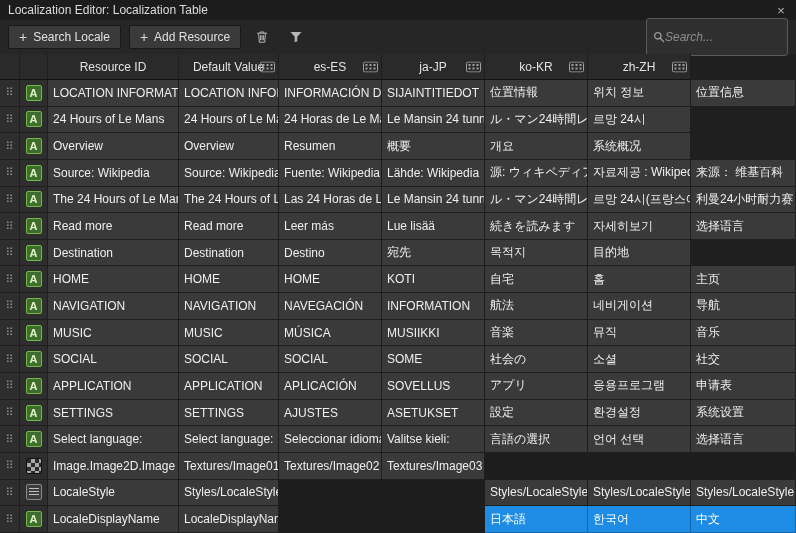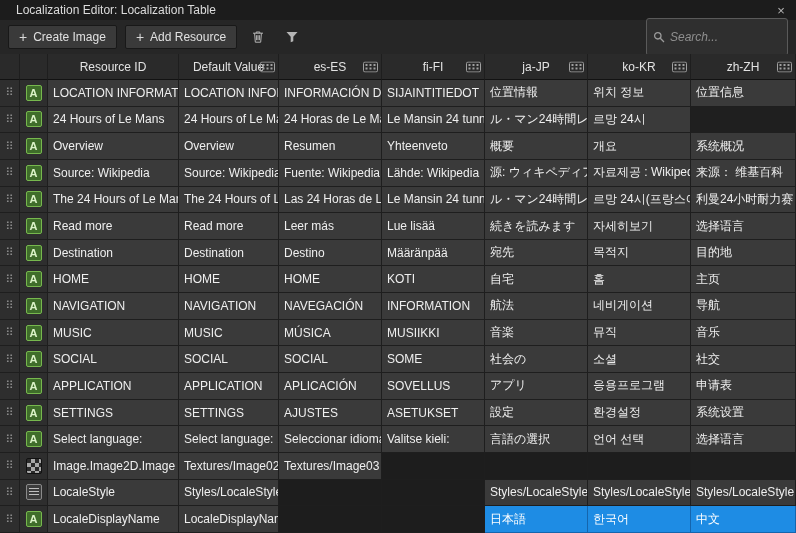--- a/index.html
+++ b/index.html
@@ -7,21 +7,21 @@
   body {
     background:#2b2b2b;
     font-family:"Liberation Sans","DejaVu Sans",sans-serif;
     font-size:12px;
     color:#e6e6e6;
     user-select:none;
   }
   
   .titlebar {
     height:20px; background:#1c1c1c; display:flex; align-items:center;
-    padding-left:16px; color:#dcdcdc; font-size:12px;
+    padding-left:8px; color:#dcdcdc; font-size:12px;
   }
   .close-btn {
     margin-left:auto; width:30px; height:20px; display:flex; align-items:center;
     justify-content:center; color:#b5b5b5; cursor:pointer; font-size:13px;
   }
   
   .toolbar {
     height:34px; display:flex; align-items:center; gap:8px; padding:0 8px;
     background:#262626;
   }
@@ -31,21 +31,21 @@
     cursor:pointer; font-size:12px;
   }
   .tb-btn .plus { color:#d8d8d8; font-size:14px; line-height:1; }
   .icon-btn {
     width:26px; height:24px; display:flex; align-items:center; justify-content:center;
     cursor:pointer; background:transparent; border:none;
   }
   .searchbox {
     margin-left:auto; width:142px; height:38px; background:#2f2f2f;
     border:1px solid #5a5a5a; border-radius:3px; display:flex; align-items:center;
-    gap:5px; padding:0 6px;
+    padding:0 6px;
   }
   .searchbox input {
     flex:1; min-width:0; background:transparent; border:none; outline:none;
     color:#dddddd; font-size:12px; font-family:inherit;
   }
   .searchbox input::placeholder { color:#8f8f8f; font-style:italic; }
   
   .table { display:flex; flex-direction:column; height:479px; background:#1f1f1f; }
   .row {
     display:grid;
@@ -96,21 +96,21 @@
 <body>
 
 <div class="titlebar">
   <span>Localization Editor: Localization Table</span>
   <span class="close-btn">×</span>
 </div>
 
 <div class="toolbar">
   <div class="tb-btn">
     <span class="plus">+</span>
-    <span>Create Image</span>
+    <span>Search Locale</span>
   </div>
   <div class="tb-btn">
     <span class="plus">+</span>
     <span>Add Resource</span>
   </div>
   <button class="icon-btn">
     <svg width="14" height="14" viewBox="0 0 14 14">
       <path d="M2 3.2h10M5.2 3.2V2h3.6v1.2M3.6 3.2l.7 9h5.4l.7-9" fill="none" stroke="#b5b5b5" stroke-width="1"></path>
       <path d="M5.6 5.2v5M7 5.2v5M8.4 5.2v5" stroke="#b5b5b5" stroke-width="1"></path>
     </svg>
@@ -158,34 +158,20 @@
             <rect x="2.5" y="2.5" width="2" height="2"></rect>
             <rect x="6.5" y="2.5" width="2" height="2"></rect>
             <rect x="10.5" y="2.5" width="2" height="2"></rect>
             <rect x="2.5" y="6" width="2" height="2"></rect>
             <rect x="6.5" y="6" width="2" height="2"></rect>
             <rect x="10.5" y="6" width="2" height="2"></rect>
           </g>
         </svg>
     </div>
     <div class="cell header-cell">
-      <span>fi-FI</span>
-      <svg class="kbd-icon" width="15" height="11" viewBox="0 0 15 11">
-          <rect x="0.5" y="0.5" width="14" height="10" rx="1.5" fill="none" stroke="#a0a0a0"></rect>
-          <g fill="#a0a0a0">
-            <rect x="2.5" y="2.5" width="2" height="2"></rect>
-            <rect x="6.5" y="2.5" width="2" height="2"></rect>
-            <rect x="10.5" y="2.5" width="2" height="2"></rect>
-            <rect x="2.5" y="6" width="2" height="2"></rect>
-            <rect x="6.5" y="6" width="2" height="2"></rect>
-            <rect x="10.5" y="6" width="2" height="2"></rect>
-          </g>
-        </svg>
-    </div>
-    <div class="cell header-cell">
       <span>ja-JP</span>
       <svg class="kbd-icon" width="15" height="11" viewBox="0 0 15 11">
           <rect x="0.5" y="0.5" width="14" height="10" rx="1.5" fill="none" stroke="#a0a0a0"></rect>
           <g fill="#a0a0a0">
             <rect x="2.5" y="2.5" width="2" height="2"></rect>
             <rect x="6.5" y="2.5" width="2" height="2"></rect>
             <rect x="10.5" y="2.5" width="2" height="2"></rect>
             <rect x="2.5" y="6" width="2" height="2"></rect>
             <rect x="6.5" y="6" width="2" height="2"></rect>
             <rect x="10.5" y="6" width="2" height="2"></rect>
@@ -254,21 +240,20 @@
       <div class="row">
     <div class="cell handle-cell">
       <span class="grip">⠿</span>
     </div>
     <div class="cell icon-cell">
       <span class="ricon ricon-text">A</span>
     </div>
   <div class="cell data-cell">Overview</div>
         <div class="cell data-cell">Overview</div>
         <div class="cell data-cell">Resumen</div>
-        <div class="cell data-cell">Yhteenveto</div>
         <div class="cell data-cell">概要</div>
         <div class="cell data-cell">개요</div>
         <div class="cell data-cell">系统概况</div>
       </div>
       <div class="row">
     <div class="cell handle-cell">
       <span class="grip">⠿</span>
     </div>
     <div class="cell icon-cell">
       <span class="ricon ricon-text">A</span>
@@ -314,21 +299,20 @@
       <div class="row">
     <div class="cell handle-cell">
       <span class="grip">⠿</span>
     </div>
     <div class="cell icon-cell">
       <span class="ricon ricon-text">A</span>
     </div>
   <div class="cell data-cell">Destination</div>
         <div class="cell data-cell">Destination</div>
         <div class="cell data-cell">Destino</div>
-        <div class="cell data-cell">Määränpää</div>
         <div class="cell data-cell">宛先</div>
         <div class="cell data-cell">목적지</div>
         <div class="cell data-cell">目的地</div>
       </div>
       <div class="row">
     <div class="cell handle-cell">
       <span class="grip">⠿</span>
     </div>
     <div class="cell icon-cell">
       <span class="ricon ricon-text">A</span>
@@ -432,20 +416,21 @@
         <div class="cell data-cell">选择语言</div>
       </div>
       <div class="row">
     <div class="cell handle-cell">
       <span class="grip">⠿</span>
     </div>
     <div class="cell icon-cell">
       <span class="ricon ricon-image"></span>
     </div>
   <div class="cell data-cell">Image.Image2D.Image</div>
+        <div class="cell data-cell">Textures/Image01</div>
         <div class="cell data-cell">Textures/Image02</div>
         <div class="cell data-cell">Textures/Image03</div>
         <div class="cell data-cell empty"></div>
         <div class="cell data-cell empty"></div>
         <div class="cell data-cell empty"></div>
       </div>
       <div class="row">
     <div class="cell handle-cell">
       <span class="grip">⠿</span>
     </div>

